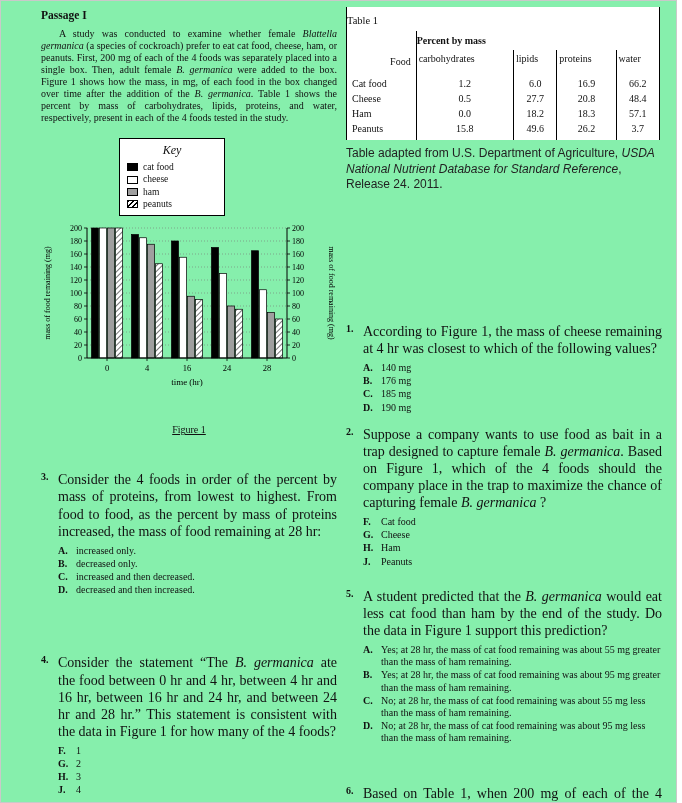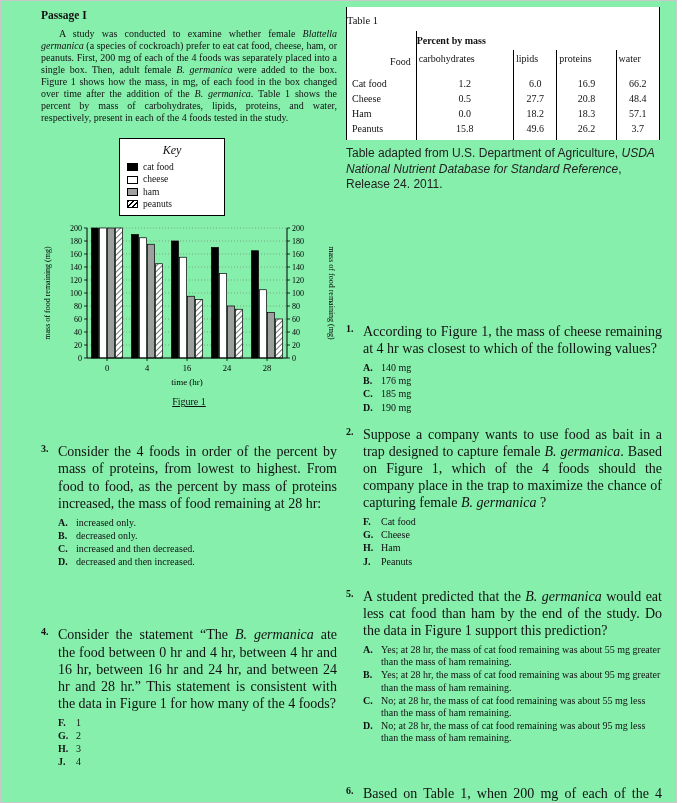--- a/index.html
+++ b/index.html
@@ -19,21 +19,21 @@
   .key-title { font-style:italic; text-align:center; font-size:12px; margin-bottom:3px; }
   .key-item { display:flex; align-items:center; font-size:9.5px; line-height:1.3; }
   .swatch { display:inline-block; width:11px; height:8px; border:1px solid #000; margin-right:5px; flex:none; }
   .swatch-black { background:#000; }
   .swatch-white { background:#fff; }
   .swatch-gray  { background:#9f9f9f; }
   .swatch-stripes { background:repeating-linear-gradient(135deg,#000 0,#000 1px,#fff 1px,#fff 3.5px); }
 
   .chart { display:block; margin-top:6px; }
 
-  .fig-caption { text-align:center; font-size:10px; margin-top:0;text-decoration:underline; }
+  .fig-caption { text-align:center; font-size:10px; margin-top:28px;text-decoration:underline; }
   .source-note { font-family:"Liberation Sans", sans-serif; font-size:12px; line-height:1.3; margin-top:12px; color:#222; }
 
   .question { margin-top:30px; }
   .q-row { display:flex; }
   .q-num { font-weight:bold; width:17px; flex:none; font-size:10px; }
   .q-stem { flex:1; font-size:14px; line-height:1.22; text-align:justify; }
   .q-options { margin-top:5px; margin-left:17px; }
   .q-option { display:flex; font-size:10px; line-height:1.22; margin-bottom:1px; }
   .q-letter { font-weight:bold; width:18px; flex:none; }
   .q-text { flex:1; }

